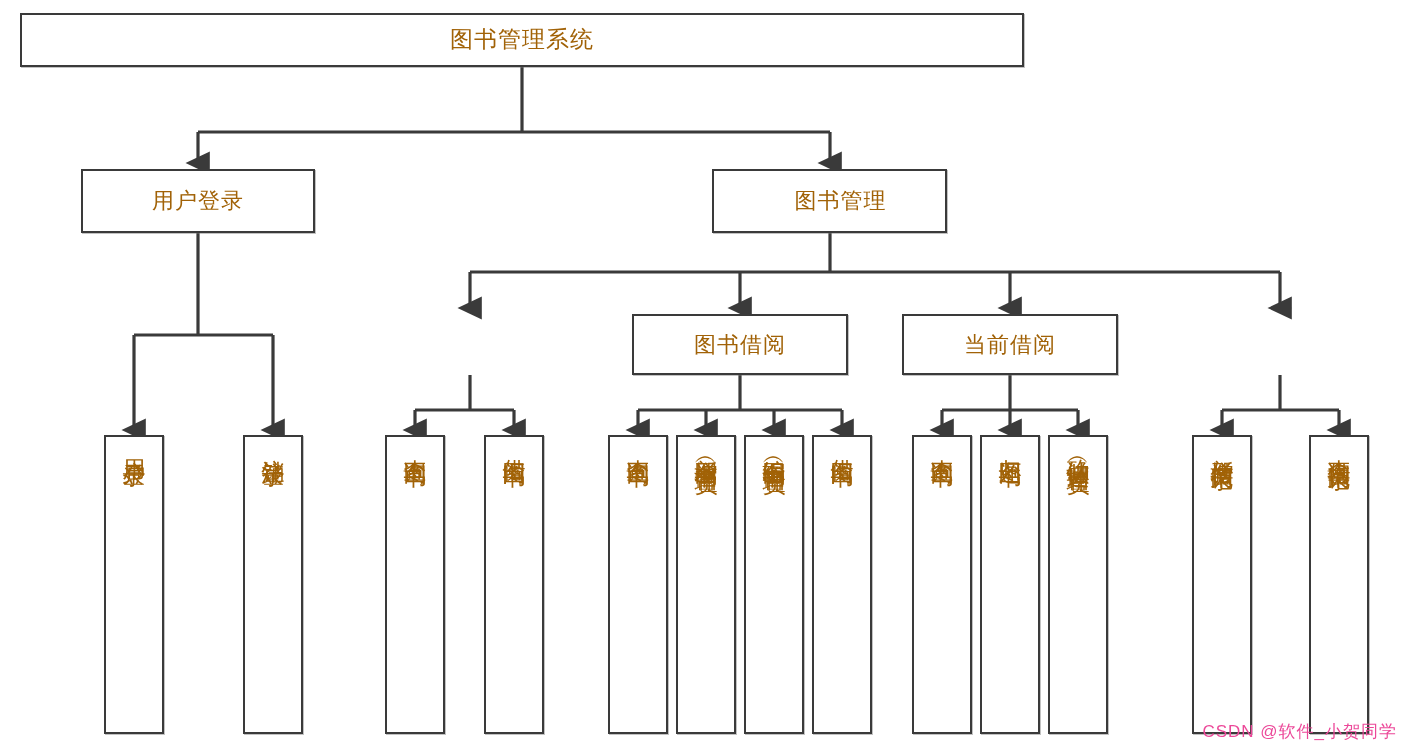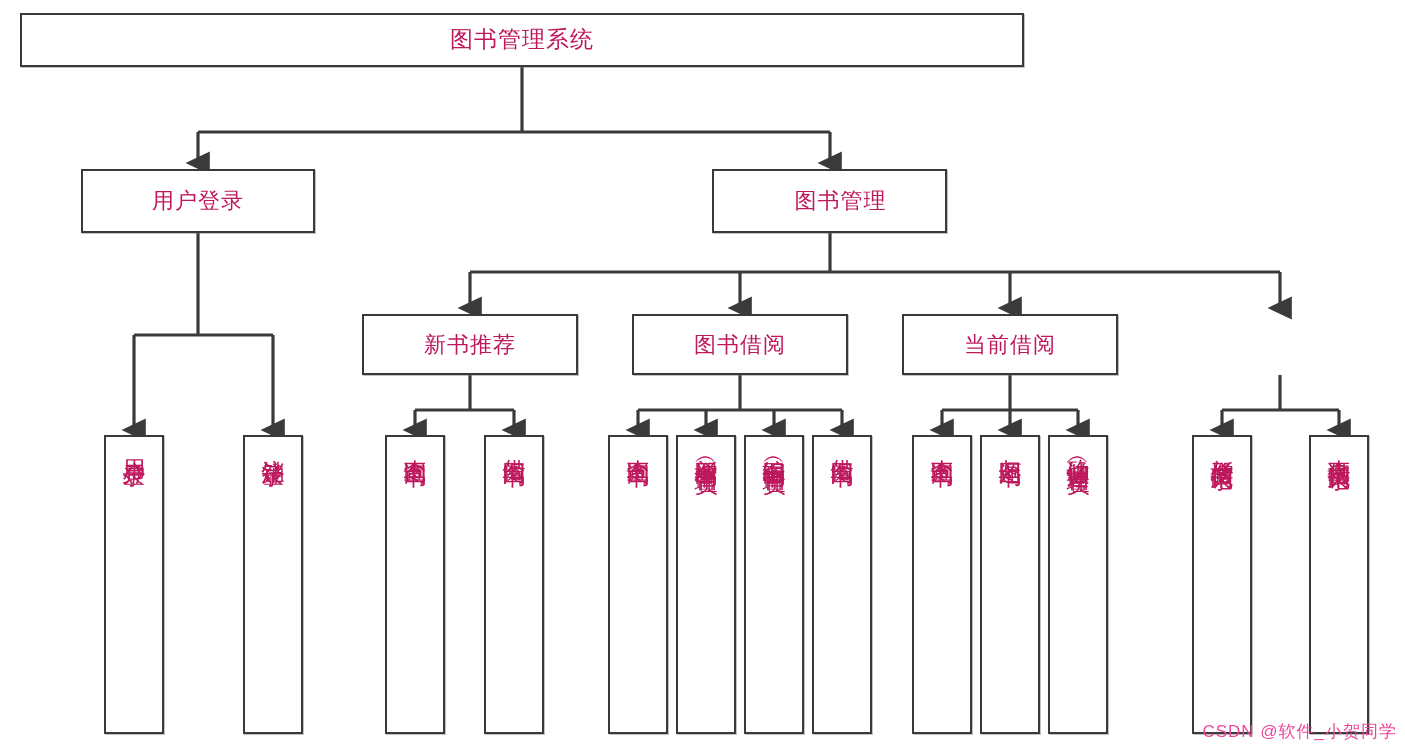--- a/index.html
+++ b/index.html
@@ -35,21 +35,21 @@
     box-shadow: 1px 1px 0 0 rgba(120,120,120,0.45);
     display: flex;
     align-items: center;
     justify-content: center;
     color: #2b2b2b;
   }
   .node .label {
     display: block;
     text-align: center;
     line-height: 1.18;
-    color: #be185d;
+    color: #a16207;
   }
   
   .node.h .label {
     font-size: 22px;
     letter-spacing: 1px;
     white-space: nowrap;
   }
   .node.root .label {
     font-size: 23px;
   }
@@ -141,23 +141,20 @@
     <span class="label">图书管理系统</span>
   </div>
 
   <div class="node h" style="left:81px; top:169px; width:234px; height:64px;">
     <span class="label">用户登录</span>
   </div>
   <div class="node h" style="left:712px; top:169px; width:235px; height:64px;padding-left:22px;">
     <span class="label">图书管理</span>
   </div>
 
-  <div class="node h" style="left:362px; top:314px; width:216px; height:61px;">
-    <span class="label">新书推荐</span>
-  </div>
   <div class="node h" style="left:902px; top:314px; width:216px; height:61px;">
     <span class="label">当前借阅</span>
   </div>
   <div class="node h" style="left:632px; top:314px; width:216px; height:61px;">
     <span class="label">图书借阅</span>
   </div>
 
   <div class="node v" style="left:104px; top:435px; width:60px; height:299px;">
     <span class="label">用户登录</span>
   </div>

